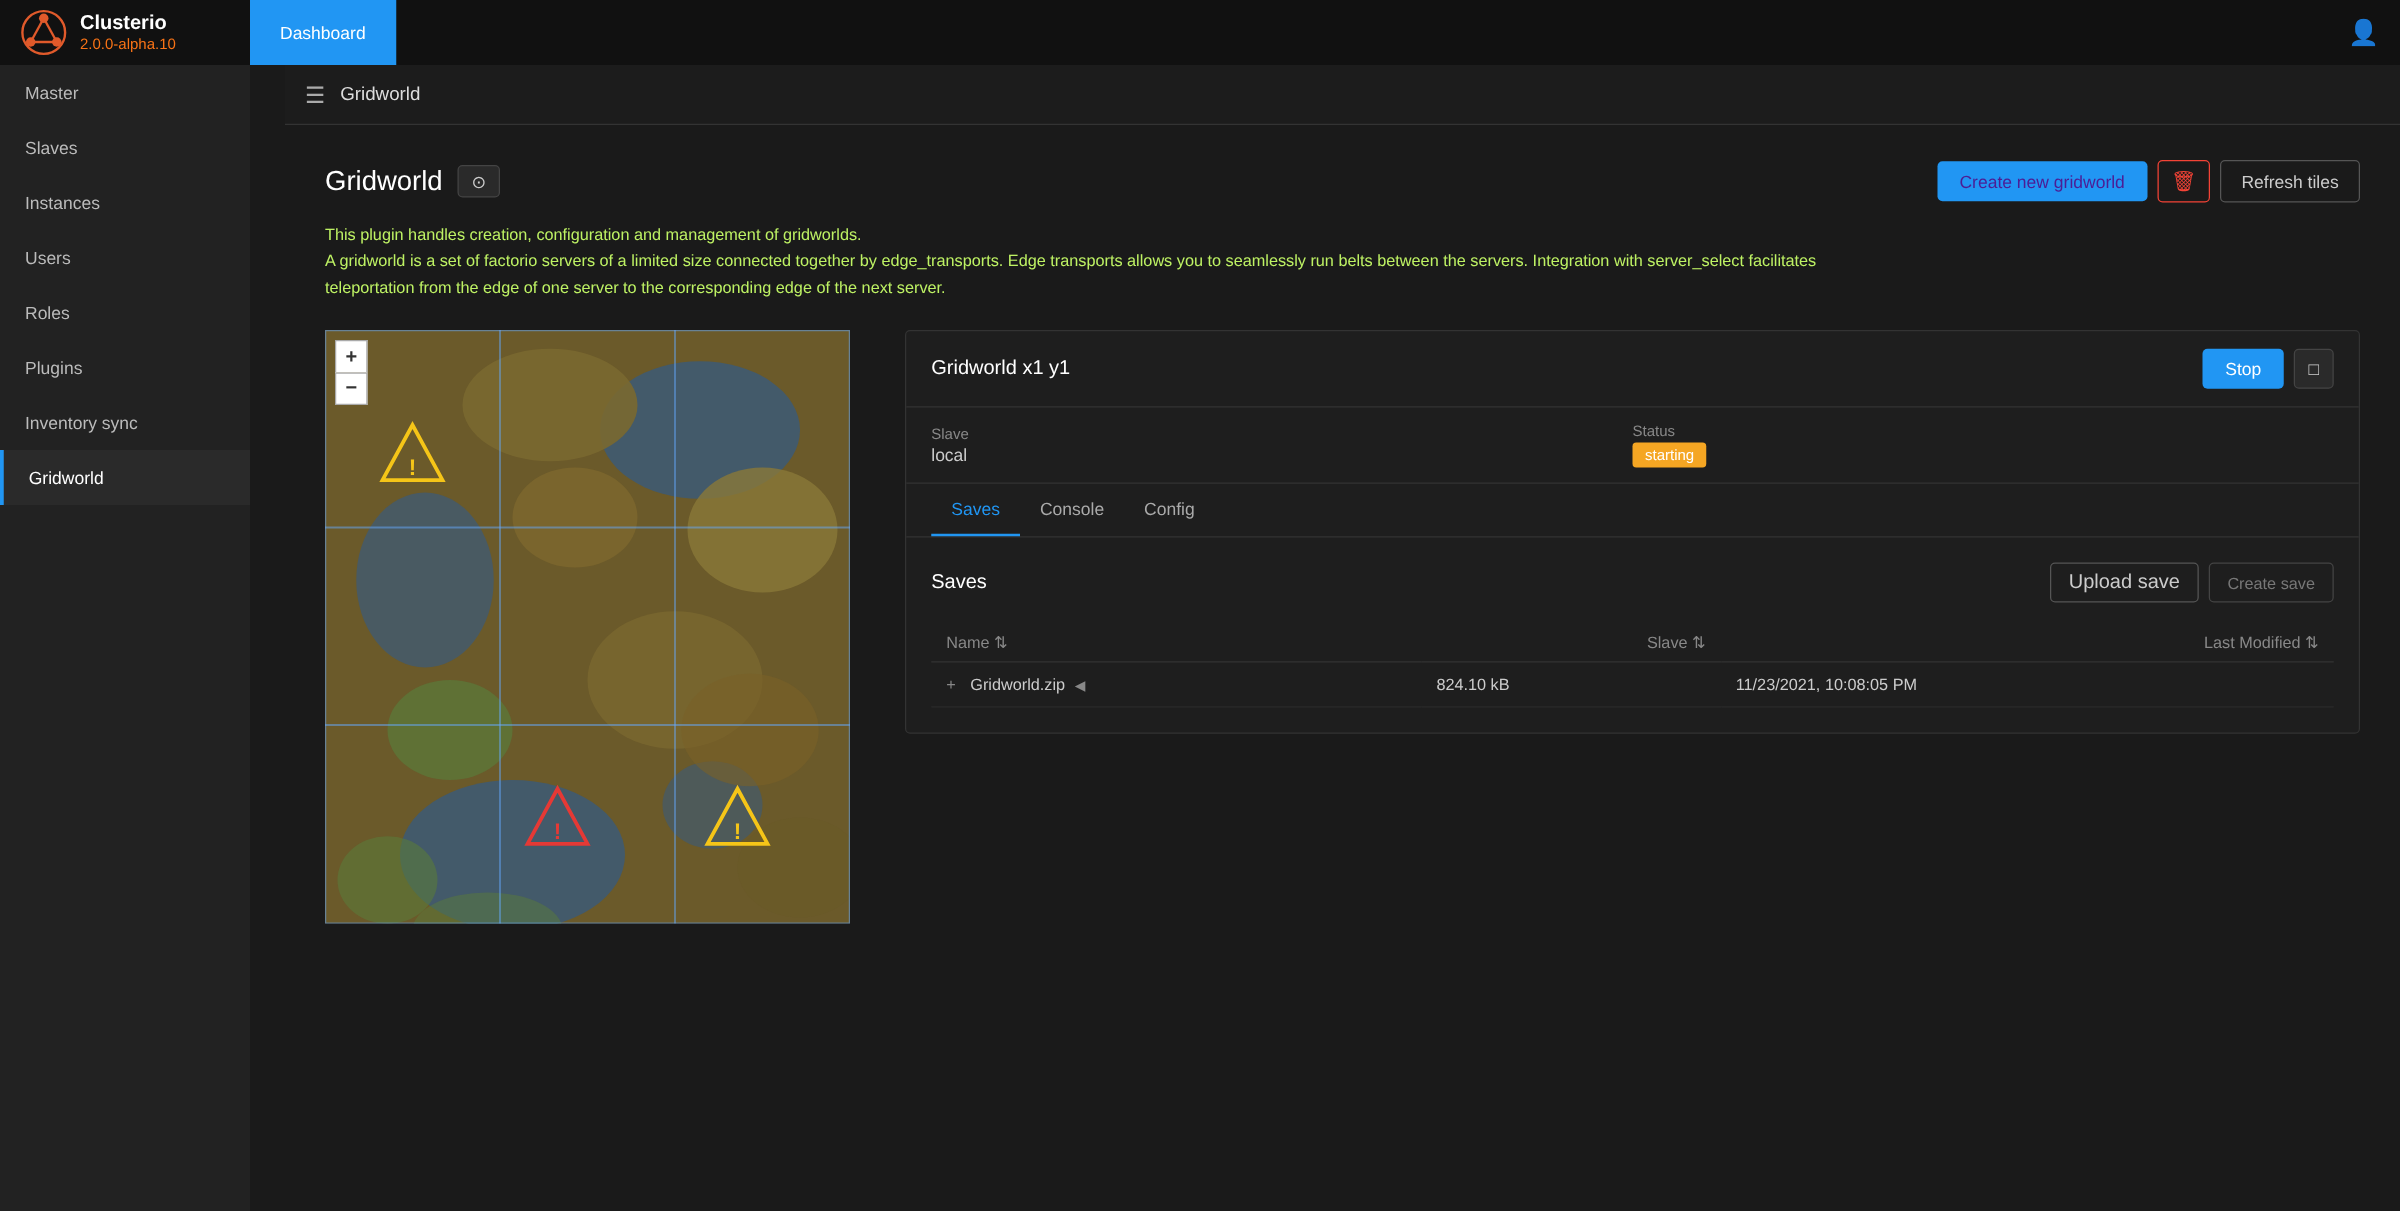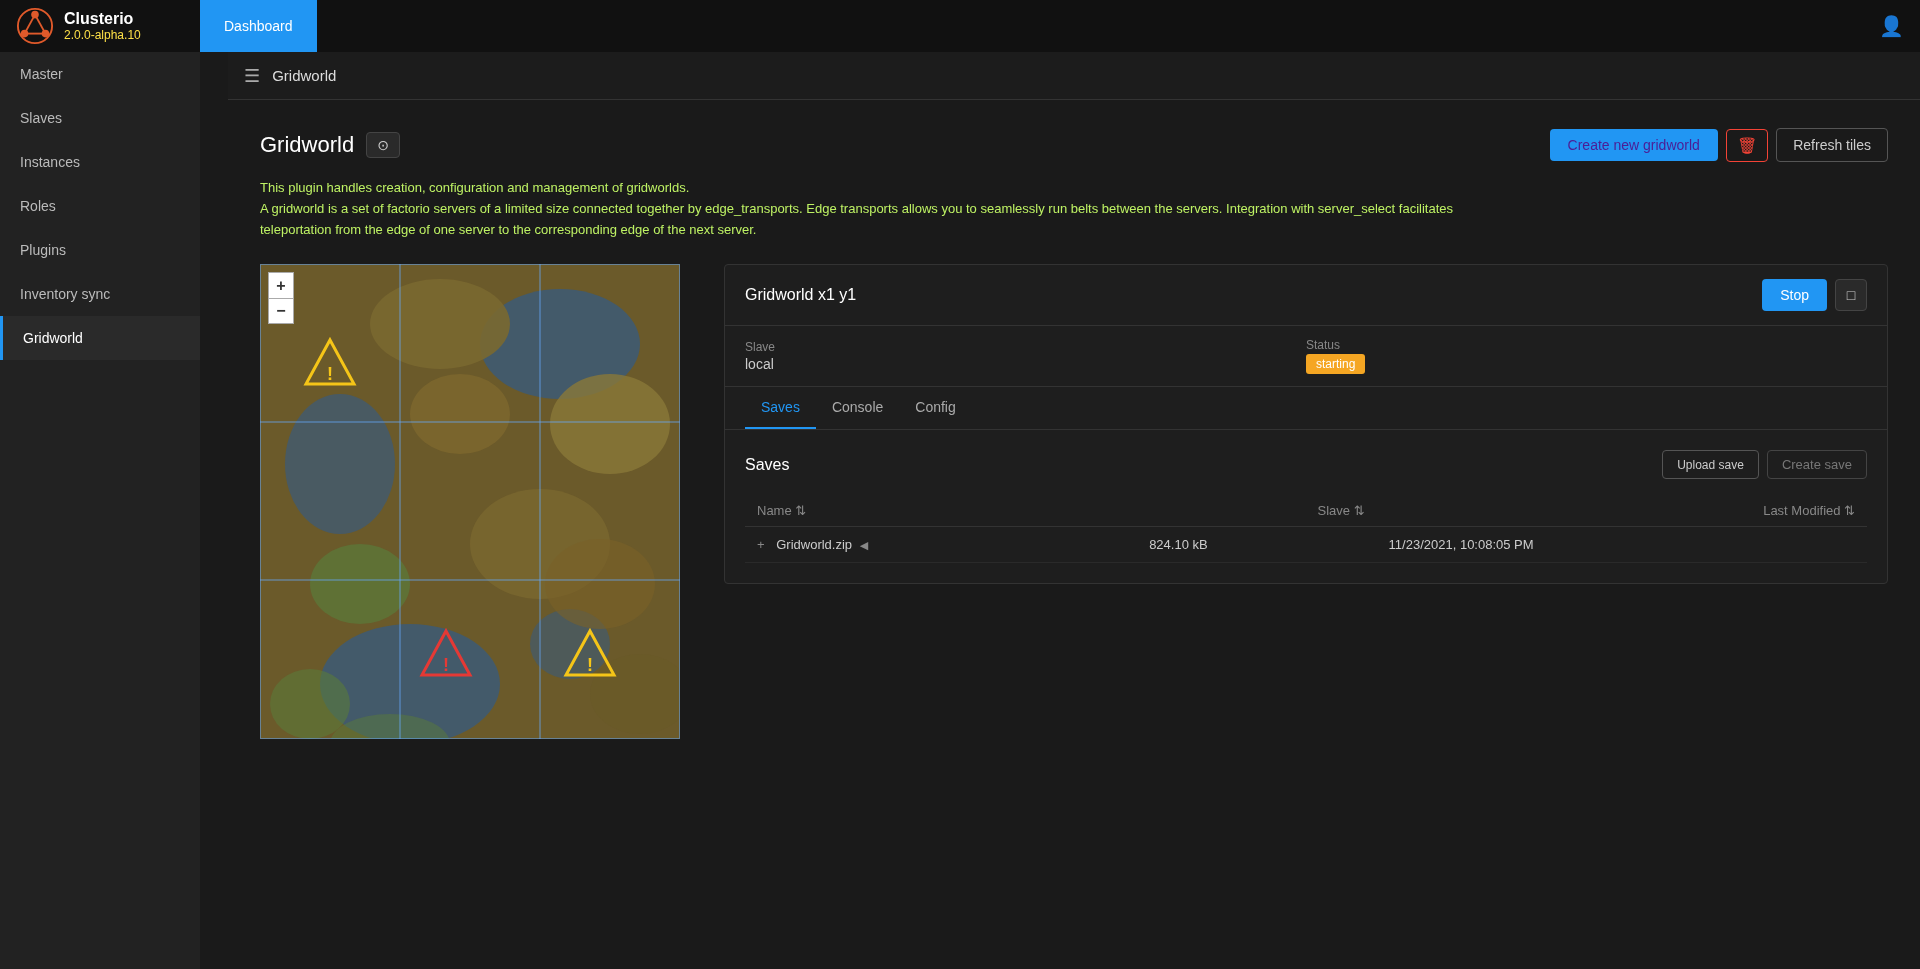--- a/index.html
+++ b/index.html
@@ -4,21 +4,21 @@
   <style>
     * { box-sizing: border-box; margin: 0; padding: 0; }
     body { background: #1a1a1a; color: #ccc; font-family: 'Segoe UI', Arial, sans-serif; font-size: 14px; display: flex; flex-direction: column; height: 100vh; overflow: hidden; }
 
     
     .topbar { background: #111; height: 52px; display: flex; align-items: center; flex-shrink: 0; }
     .logo-area { width: 200px; display: flex; align-items: center; gap: 10px; padding: 0 16px; }
     .logo-icon { width: 38px; height: 38px; }
     .logo-text { display: flex; flex-direction: column; }
     .logo-name { color: #fff; font-size: 16px; font-weight: 600; }
-    .logo-version { color: #fde047; font-size: 12px; }
+    .logo-version { color: #f97316; font-size: 12px; }
     .nav-tab { background: #2196f3; color: #fff; padding: 0 24px; height: 52px; display: flex; align-items: center; font-size: 14px; cursor: pointer; }
     .topbar-right { margin-left: auto; padding-right: 16px; }
     .user-icon { color: #aaa; font-size: 20px; cursor: pointer; }
 
     
     .main-layout { display: flex; flex: 1; overflow: hidden; gap: 28px; }
 
     
     .sidebar { width: 200px; background: #222; flex-shrink: 0; display: flex; flex-direction: column; overflow-y: auto; }
     .sidebar-item { padding: 14px 20px; color: #bbb; cursor: pointer; font-size: 14px; }
@@ -78,21 +78,21 @@
     
     .instance-tabs { display: flex; padding: 0 20px; border-bottom: 1px solid #333; }
     .instance-tab { padding: 12px 16px; color: #aaa; cursor: pointer; font-size: 14px; border-bottom: 2px solid transparent; }
     .instance-tab.active { color: #2196f3; border-bottom: 2px solid #2196f3; }
 
     
     .saves-section { padding: 20px; }
     .saves-header { display: flex; align-items: center; justify-content: space-between; margin-bottom: 16px; }
     .saves-title { color: #fff; font-size: 16px; }
     .saves-actions { display: flex; gap: 8px; }
-    .btn-upload { background: transparent; color: #ccc; border: 1px solid #555; padding: 6px 14px; border-radius: 4px; cursor: pointer; font-size: 12px; }
+    .btn-upload { background: transparent; color: #ccc; border: 1px solid #555; padding: 6px 14px; border-radius: 4px; cursor: pointer; font-size: 16px; }
     .btn-create { background: transparent; color: #777; border: 1px solid #444; padding: 6px 14px; border-radius: 4px; cursor: pointer; font-size: 13px; }
 
     
     .saves-table { width: 100%; border-collapse: collapse; }
     .saves-table th { text-align: left; padding: 8px 12px; color: #888; font-size: 13px; font-weight: normal; border-bottom: 1px solid #333; }
     .saves-table th.sortable { cursor: pointer; }
     .saves-table th.right { text-align: right; }
     .saves-table td { padding: 10px 12px; color: #ccc; font-size: 13px; border-bottom: 1px solid #2a2a2a; }
     .saves-table td.right { text-align: left; }
     .expand-btn { color: #888; cursor: pointer; margin-right: 8px; }
@@ -125,20 +125,21 @@
     <span class="user-icon">👤</span>
   </div>
 </div>
 
 <div class="main-layout">
 
   <div class="sidebar">
     <div class="sidebar-item">Master</div>
     <div class="sidebar-item">Slaves</div>
     <div class="sidebar-item">Instances</div>
+    <div class="sidebar-item">Users</div>
     <div class="sidebar-item">Roles</div>
     <div class="sidebar-item">Plugins</div>
     <div class="sidebar-item">Inventory sync</div>
     <div class="sidebar-item active">Gridworld</div>
   </div>
 
   <div class="content">
 
     <div class="content-header">
       <span class="hamburger-icon">☰</span>

